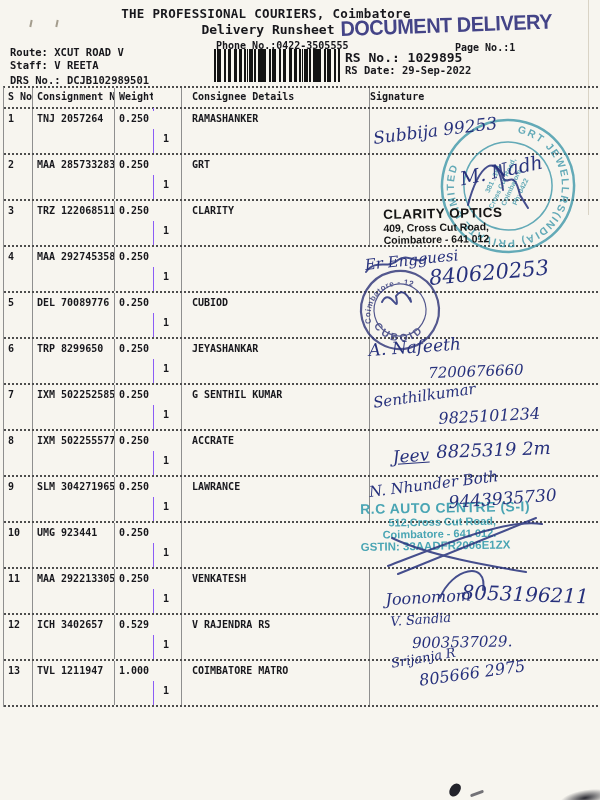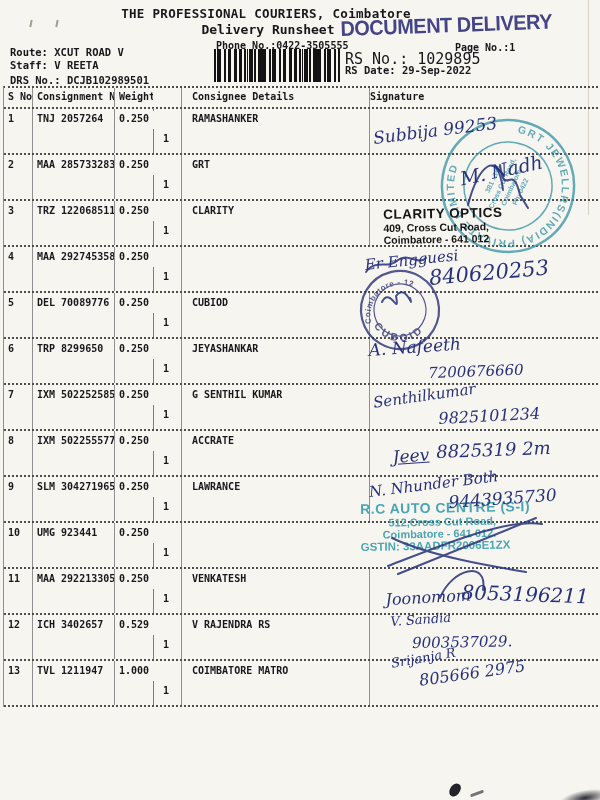--- a/index.html
+++ b/index.html
@@ -14,21 +14,21 @@
 
   
   .title1{position:absolute;top:6px;left:0;width:532px;text-align:center;font-size:12.5px;font-weight:bold;color:#17171c;letter-spacing:.3px;}
   .title2{position:absolute;top:22px;left:0;width:536px;text-align:center;font-size:13px;font-weight:bold;color:#17171c;}
   .phone{position:absolute;top:40px;left:216px;font-size:10px;font-weight:bold;color:#17171c;}
   .docstamp{position:absolute;top:17px;left:340px;font-family:"Liberation Sans",sans-serif;font-size:21px;font-weight:bold;color:#35357f;transform:rotate(-2deg) scaleX(.95);transform-origin:left top;letter-spacing:-0.5px;opacity:.92;white-space:nowrap;}
   .pageno{position:absolute;top:42px;left:455px;font-size:10px;font-weight:bold;color:#17171c;}
   .route{position:absolute;top:46px;left:10px;font-size:10.5px;font-weight:bold;color:#17171c;}
   .staff{position:absolute;top:59px;left:10px;font-size:10.5px;font-weight:bold;color:#17171c;}
   .drs{position:absolute;top:74px;left:10px;font-size:10.5px;font-weight:bold;color:#17171c;}
-  .rsno{position:absolute;top:50px;left:345px;font-size:15px;font-weight:normal;color:#17171c;}
+  .rsno{position:absolute;top:50px;left:345px;font-size:13px;font-weight:bold;color:#17171c;}
   .rsdate{position:absolute;top:64px;left:345px;font-size:10.5px;font-weight:bold;color:#17171c;}
   .barcode{position:absolute;top:49px;left:214px;width:126px;height:33px;
     background-image:
       repeating-linear-gradient(90deg,#131313 0 2px,rgba(0,0,0,0) 2px 5px),
       repeating-linear-gradient(90deg,#131313 0 1px,rgba(0,0,0,0) 1px 3px,#131313 3px 6px,rgba(0,0,0,0) 6px 11px);}
 
   
   .table{position:absolute;top:86px;left:3px;width:594px;border-top:2px dotted #4d4d4d;border-left:1px solid #8f8f8f;}
   .tr{display:flex;height:46px;border-bottom:2px dotted #4d4d4d;box-sizing:border-box;}
   .tr.head{height:21px;}

